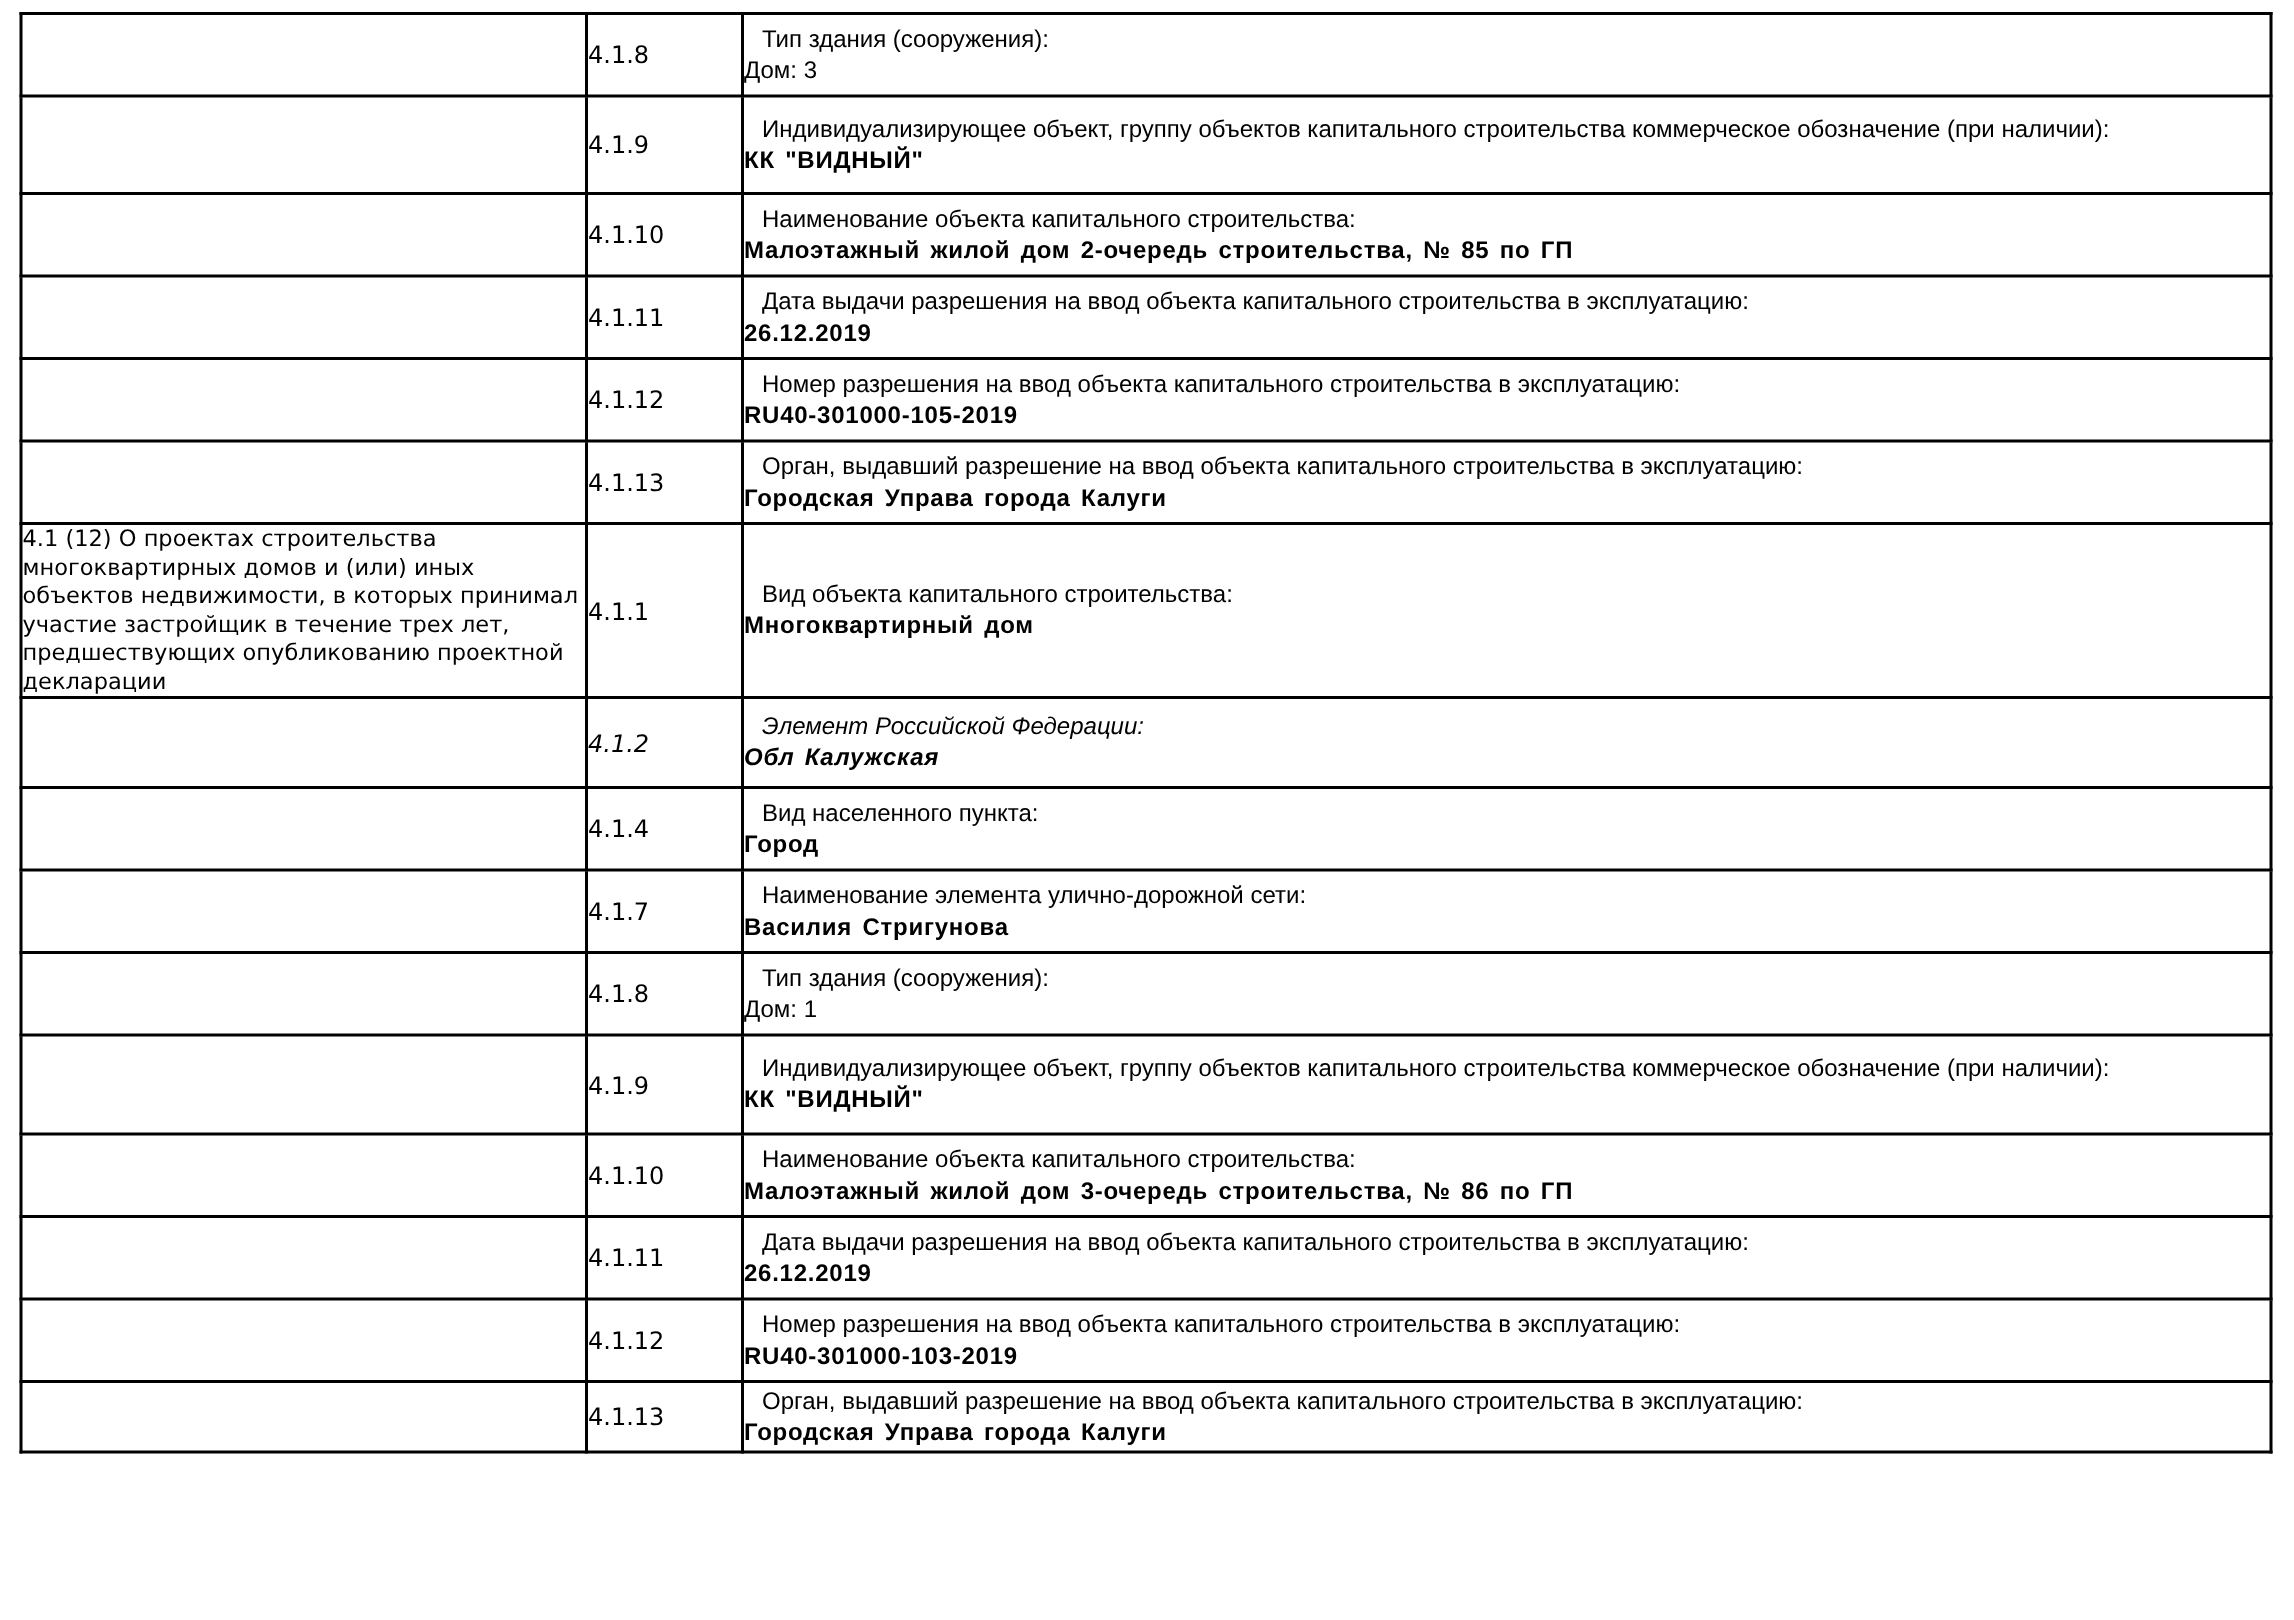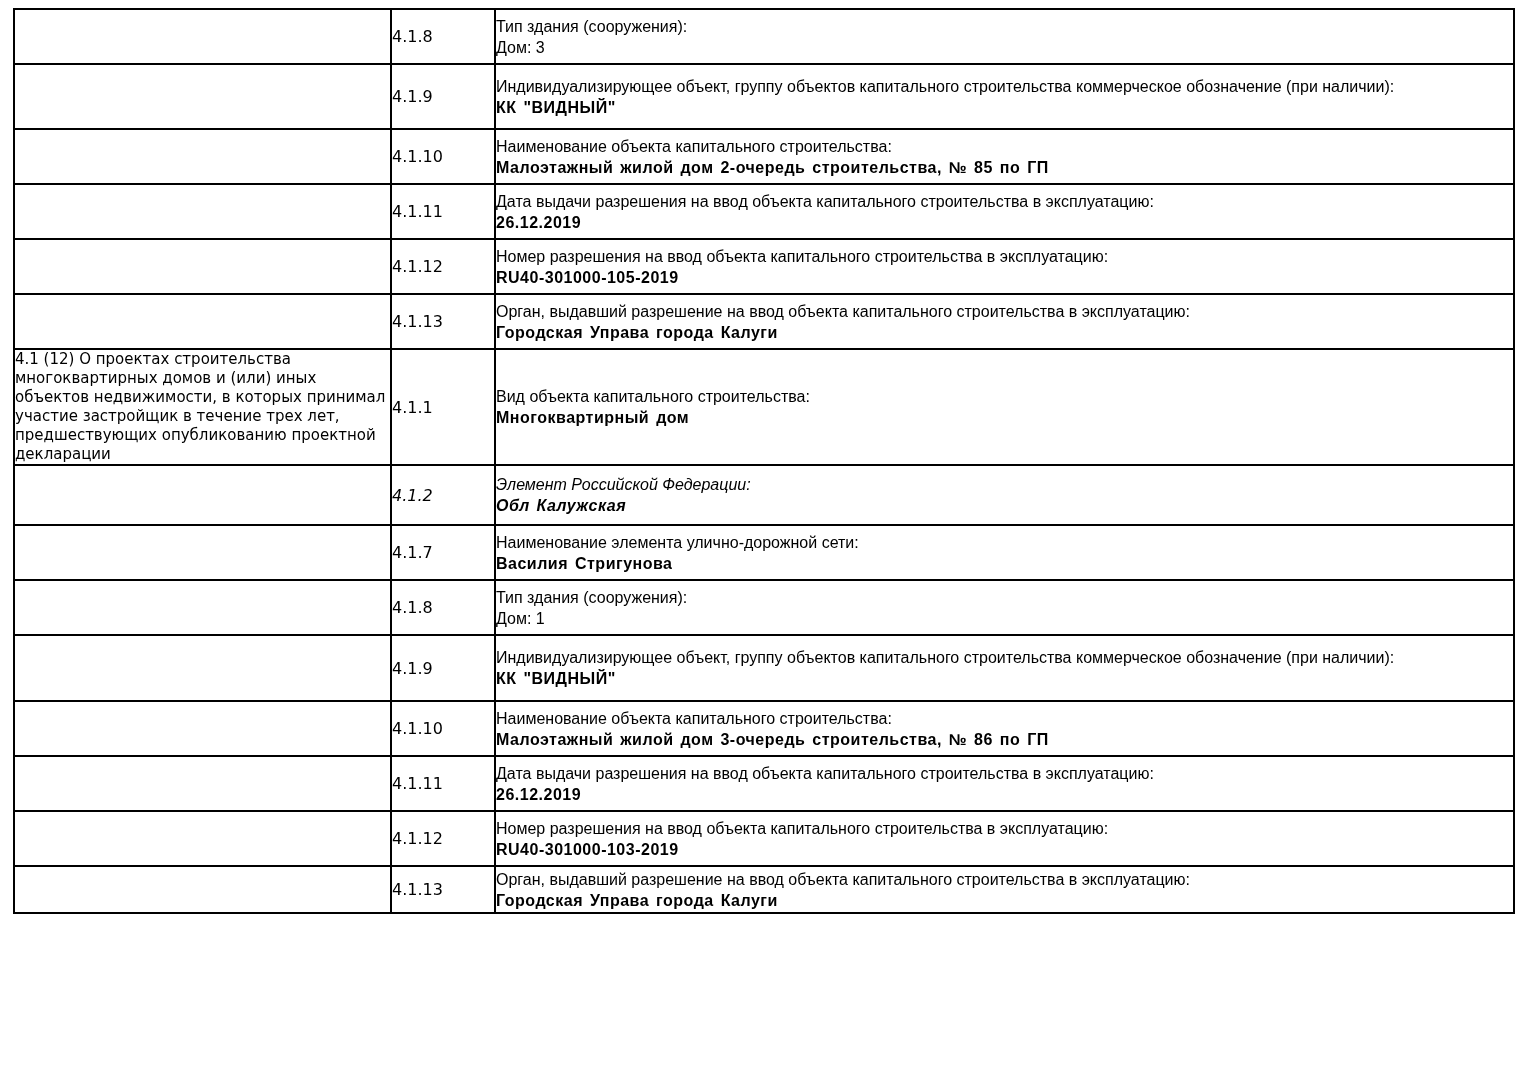--- a/index.html
+++ b/index.html
@@ -41,21 +41,21 @@
     font-size: 16px;
     line-height: 21px;
   }
   
   td.c-field {
     padding: 1px 58px 2px 4px;
     font-family: "Liberation Sans", sans-serif;
     font-size: 16px;
     line-height: 21px;
   }
-  .field-label { font-weight: normal; }
+  .field-label { font-weight: normal; padding-left: 12px; }
   .field-value {
     font-weight: bold;
     letter-spacing: 0.5px;
     word-spacing: 2px;
   }
   .field-value.plain {
     font-weight: normal;
     letter-spacing: normal;
     word-spacing: normal;
   }
@@ -148,20 +148,28 @@
       <tr class="h48">
         <td class="c-section"></td>
         <td class="c-num"><span>4.1.2</span></td>
         <td class="c-field">
           <div class="field-label">Элемент Российской Федерации:</div>
           <div class="field-value">Обл Калужская</div>
         </td>
       </tr>
 
 
+      <tr class="h45">
+        <td class="c-section"></td>
+        <td class="c-num"><span>4.1.4</span></td>
+        <td class="c-field">
+          <div class="field-label">Вид населенного пункта:</div>
+          <div class="field-value">Город</div>
+        </td>
+      </tr>
 
 
 
       <tr class="h45">
         <td class="c-section"></td>
         <td class="c-num"><span>4.1.7</span></td>
         <td class="c-field">
           <div class="field-label">Наименование элемента улично-дорожной сети:</div>
           <div class="field-value">Василия Стригунова</div>
         </td>

